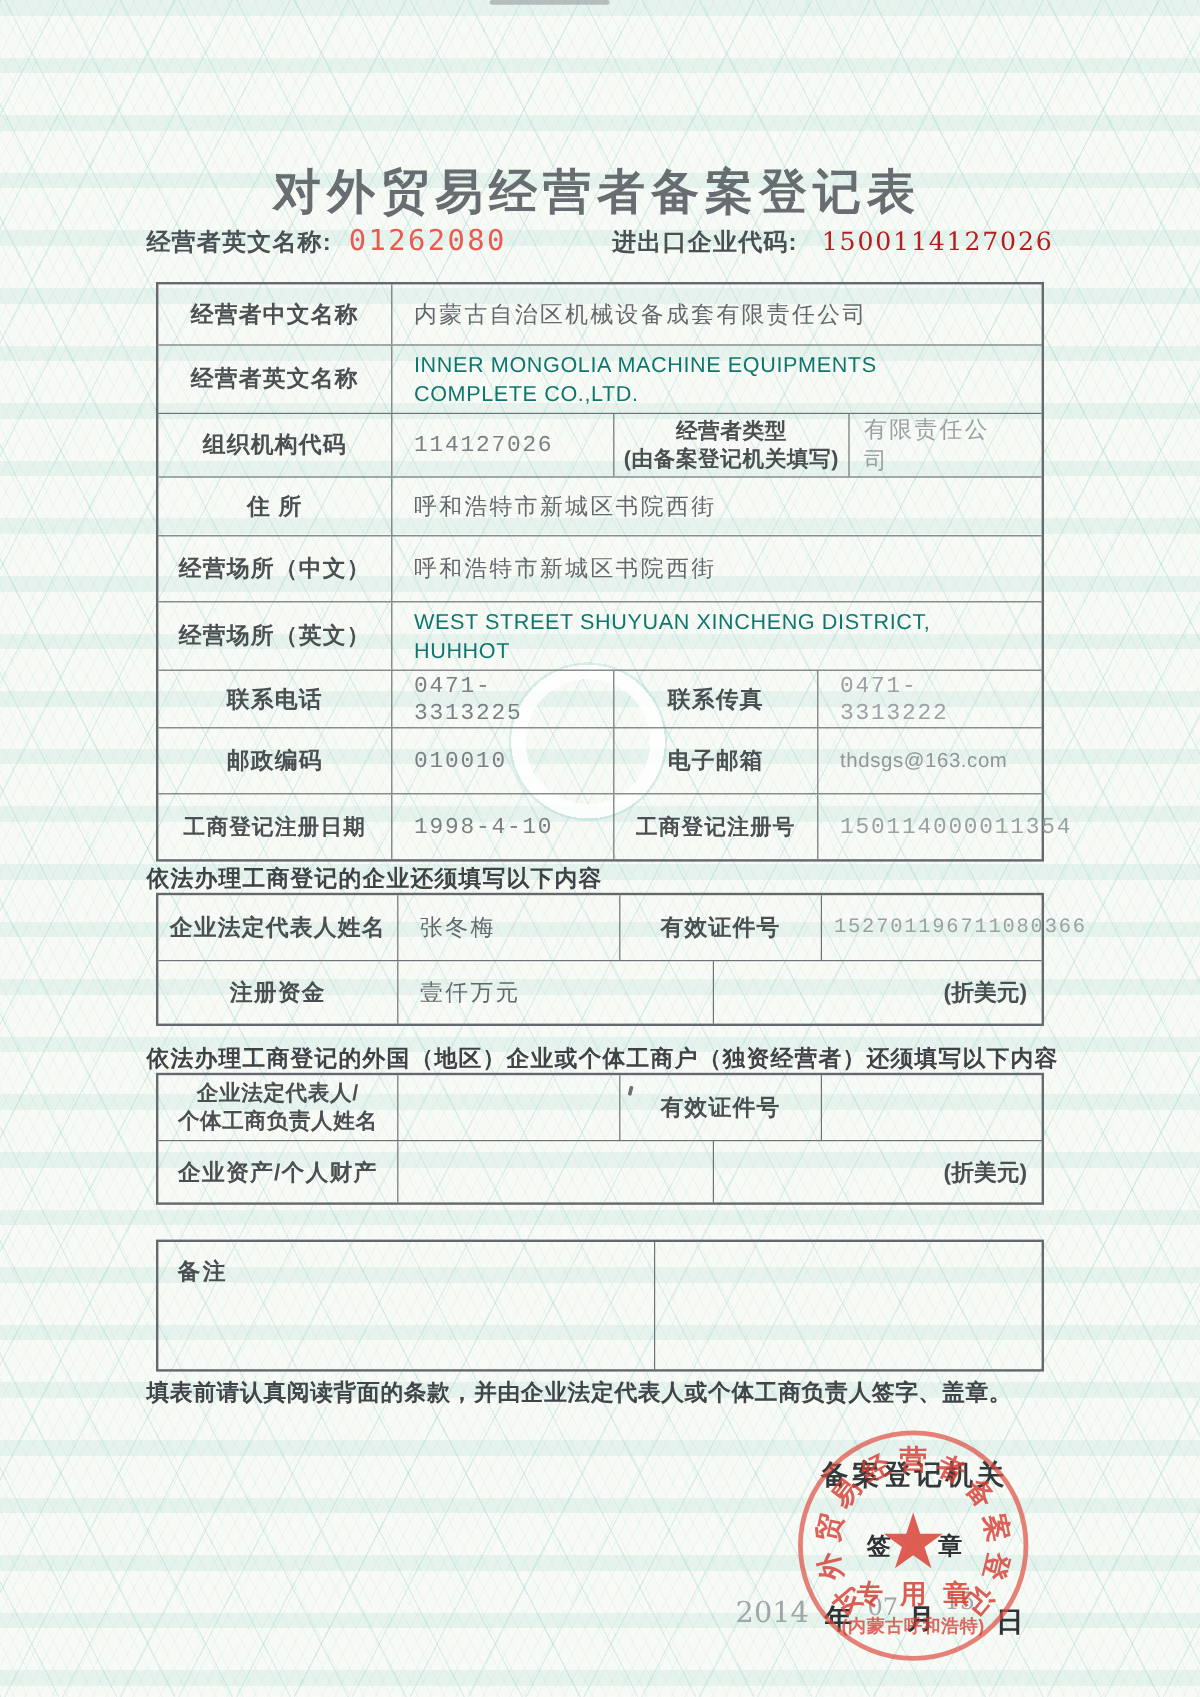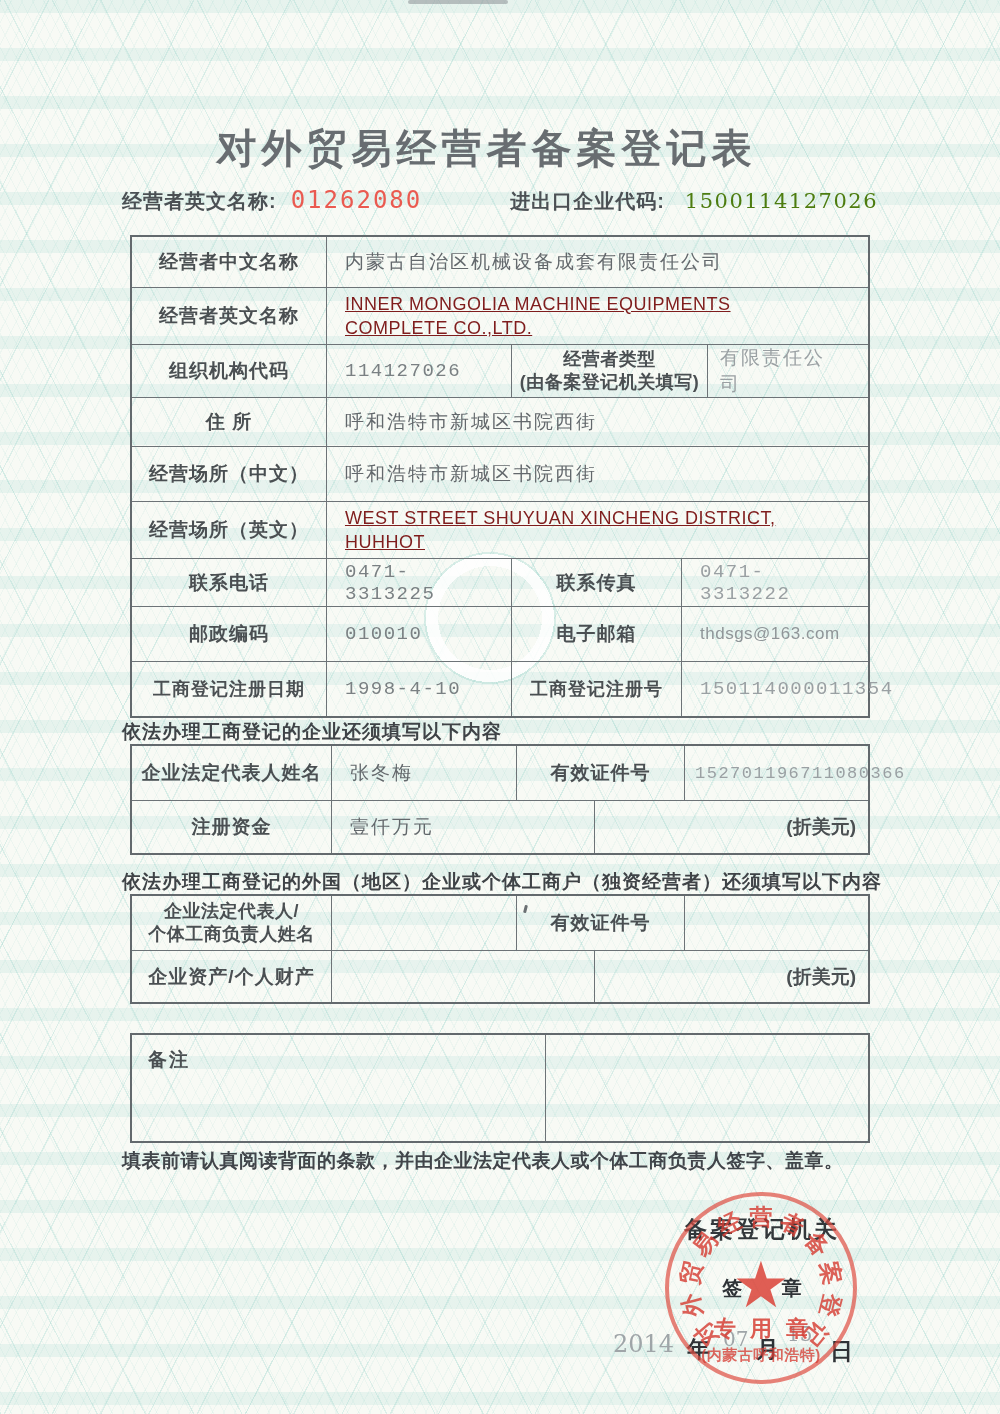--- a/index.html
+++ b/index.html
@@ -10,39 +10,39 @@
     background-image:
       radial-gradient(circle at 490px 618px, rgba(255,255,255,0) 0 52px, rgba(255,255,255,0.85) 52px 64px, rgba(140,206,197,0.30) 64px 66px, rgba(255,255,255,0) 66px),
       repeating-linear-gradient(63deg,  rgba(140,206,197,0.26) 0 1.2px, transparent 1.2px 43px),
       repeating-linear-gradient(117deg, rgba(140,206,197,0.26) 0 1.2px, transparent 1.2px 43px),
       repeating-linear-gradient(180deg, rgba(140,206,197,0.16) 0 13px, transparent 13px 48px),
       repeating-linear-gradient(63deg,  rgba(140,206,197,0.10) 0 1px, transparent 1px 10px),
       repeating-linear-gradient(117deg, rgba(140,206,197,0.10) 0 1px, transparent 1px 10px);
   }
   .abs{position:absolute;}
   .title{
-    left:0;top:120px;width:971px;text-align:center;margin:1px;
+    left:0;top:120px;width:971px;text-align:center;margin:12px;
     font-size:40px;font-weight:bold;color:#686d71;letter-spacing:5px;
   }
   .header-line{left:122px;top:186px;width:756px;display:flex;justify-content:space-between;align-items:baseline;}
   .hgroup{display:flex;align-items:baseline;}
   .hlabel{font-size:20px;font-weight:bold;color:#4b5054;letter-spacing:1px;}
   .hvalue-red{font-family:"DejaVu Sans Mono",monospace;font-size:24px;color:#ea5a50;letter-spacing:2px;margin-left:14px;}
-  .hvalue-gray{font-family:"DejaVu Serif",serif;font-size:21px;color:#4d7c0f;letter-spacing:1.5px;margin-left:20px;}
+  .hvalue-gray{font-family:"DejaVu Serif",serif;font-size:21px;color:#b91c1c;letter-spacing:1.5px;margin-left:20px;}
 
   .tbl{border:2px solid #63696d;width:740px;box-sizing:border-box;background:rgba(255,255,255,0.06);}
   .tr{display:flex;box-sizing:border-box;}
   .tr + .tr{border-top:1.5px solid #6d7377;}
   .td{box-sizing:border-box;border-right:1.5px solid #6d7377;display:flex;align-items:center;}
   .td:last-child{border-right:none;}
   .lbl{justify-content:center;text-align:center;font-size:19px;font-weight:600;color:#4a4f52;letter-spacing:1px;}
   .lbl.two{font-size:18px;white-space:pre-line;line-height:1.3;letter-spacing:0.5px;}
   .val{padding-left:18px;padding-right:24px;}
   .zh{font-family:"Liberation Serif",serif;font-size:19px;color:#63686c;letter-spacing:2px;}
-  .en{font-size:18px;color:#7f1d1d;letter-spacing:0.5px;line-height:1.35;text-decoration:underline;}
+  .en{font-size:18px;color:#0f766e;letter-spacing:0.5px;line-height:1.35;}
   .num{font-family:Liberation Mono, monospace;font-size:19px;color:#7a8083;letter-spacing:1.5px;}
   .light{color:#9aa0a3;}
   .email{font-size:17px;color:#8f9598;letter-spacing:0.5px;}
   .note-cell{justify-content:flex-end;padding-right:12px;font-size:19px;font-weight:600;color:#4a4f52;}
   .w195{width:195px;flex:none;} .w185{width:185px;flex:none;} .w196{width:196px;flex:none;}
   .w170{width:170px;flex:none;} .w200{width:200px;flex:none;} .w168{width:168px;flex:none;} .w263{width:263px;flex:none;}
   .flex1{flex:1;}
   .section-title{left:122px;font-size:19px;font-weight:bold;color:#3f4347;letter-spacing:1px;}
   .remark-box{left:130px;top:1033px;height:110px;display:flex;}
   .remark-left{width:414px;flex:none;border-right:1.5px solid #6d7377;box-sizing:border-box;padding:12px 0 0 16px;font-size:19px;font-weight:600;color:#4a4f52;letter-spacing:2px;}

